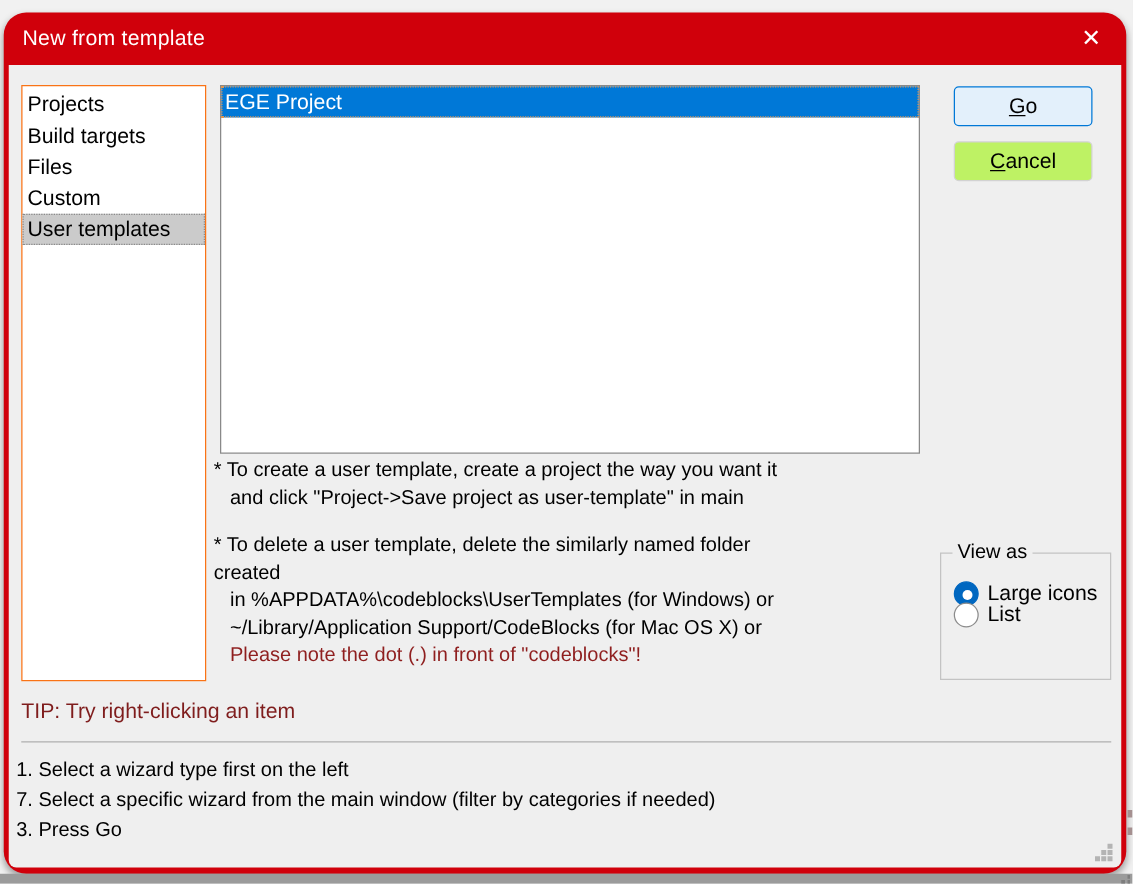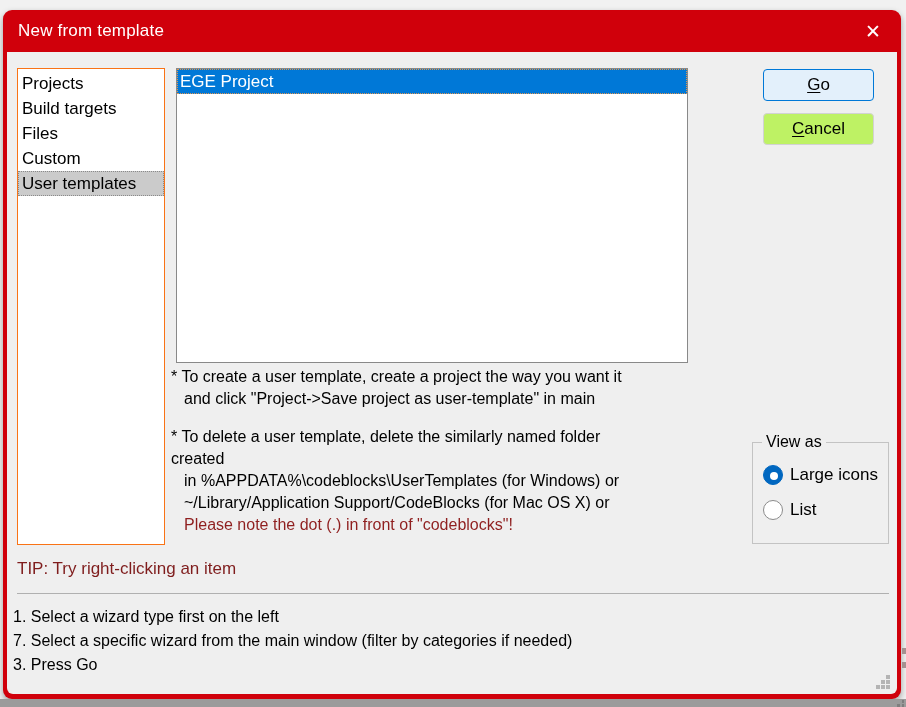--- a/index.html
+++ b/index.html
@@ -19,21 +19,21 @@
     background:
       linear-gradient(#7e7e7e,#7e7e7e) 12px 4px / 3px 3px no-repeat,
       linear-gradient(#7e7e7e,#7e7e7e) 7px 4px / 3px 3px no-repeat,
       linear-gradient(#7e7e7e,#7e7e7e) 12px 0 / 3px 3px no-repeat;
   }
   .edge-artifact { position:absolute; width:4px; height:6px; background:#a59090; }
 
   .dialog {
     position:absolute; left:3px; top:10px; width:898px; height:689px;
     background:#d0000b;
-    border-radius:9px;
+    border-radius:18px;
     box-shadow:0 3px 6px rgba(0,0,0,0.35);
   }
   .titlebar {
     position:absolute; left:0; top:0; width:100%; height:42px;
     display:flex; align-items:center;
   }
   .titlebar .title {
     color:#ffffff; font-size:17px; padding-left:15px; letter-spacing:0.2px;
   }
   .close-btn {
@@ -52,21 +52,21 @@
     position:absolute; left:10px; top:16px; width:148px; height:477px;
     background:#ffffff; border:1px solid #f97316;
     padding-top:2px;
     font-size:17px;
   }
   .cat-item { height:25px; line-height:25px; padding-left:4px; color:#000; cursor:default; }
   .cat-item.selected { background:#cbcbcb; outline:1px dotted #8a8a8a; outline-offset:-1px; }
 
   
   .tpl-list {
-    position:absolute; left:169px; top:16px; width:512px; height:295px;
+    position:absolute; left:169px; top:16px; width:560px; height:295px;
     background:#ffffff; border:1px solid #898989;
     font-size:17px;
   }
   .tpl-item { height:25px; line-height:25px; padding-left:3px; cursor:default; }
   .tpl-item.selected {
     background:#0078d7; color:#ffffff;
     outline:1px dotted #df9550; outline-offset:-1px;
   }
 
   
@@ -93,21 +93,21 @@
   }
   .groupbox-label {
     position:absolute; left:9px; top:-10px;
     background:#efefef; padding:0 4px; font-size:16px; color:#000;
   }
   .radio-row {
     position:absolute; left:10px; display:flex; align-items:flex-end; gap:7px;
     cursor:pointer;
   }
   .radio-row.r1 { top:22px; }
-  .radio-row.r2 { top:57px; }
+  .radio-row.r2 { top:39px; }
   .radio-dot {
     width:20px; height:20px; border-radius:50%;
     background:#ffffff; border:1px solid #8b8b8b;
     position:relative; flex:0 0 auto;
   }
   .radio-dot.on { background:#0067c0; border:1px solid #0067c0; }
   .radio-dot.on::after {
     content:""; position:absolute; left:6px; top:6px;
     width:8px; height:8px; border-radius:50%; background:#ffffff;
   }

